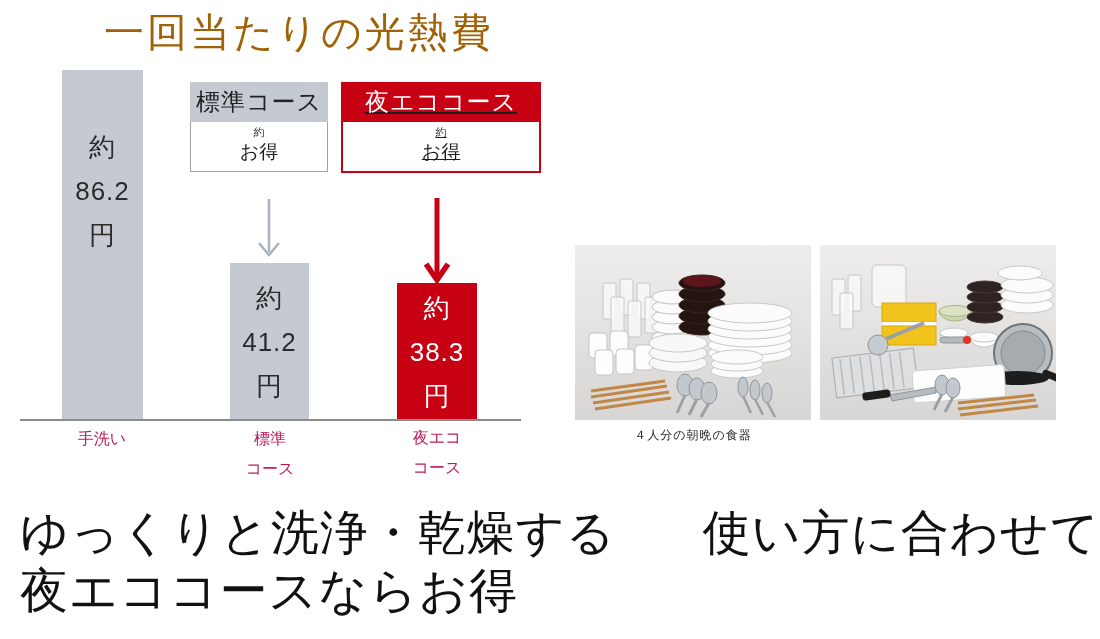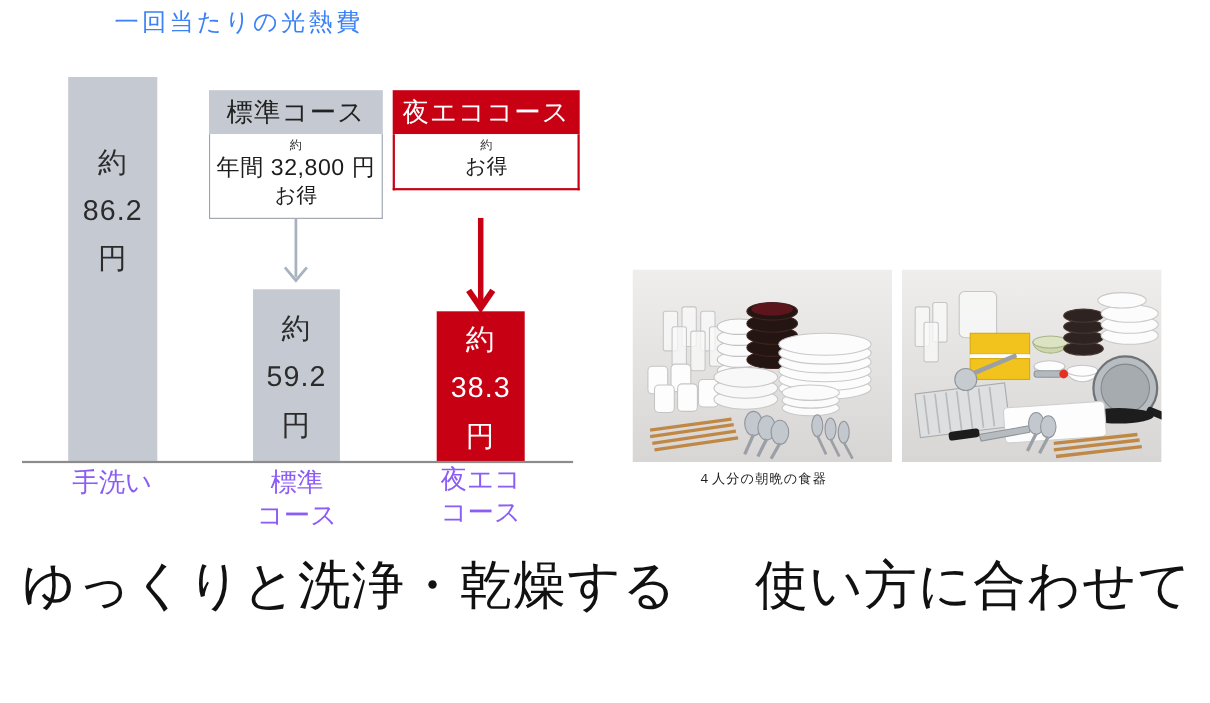--- a/index.html
+++ b/index.html
@@ -1,41 +1,41 @@
 <!DOCTYPE html>
 <html><head>
 <meta charset="utf-8">
 <style>
   * { margin:0; padding:0; box-sizing:border-box; }
   html,body { background:#ffffff; }
   body { font-family:"Liberation Sans","DejaVu Sans",sans-serif; color:#1f1f1f; }
   .stage { position:relative; width:1100px; height:639px; background:#ffffff; overflow:hidden; }
 
-  .title { position:absolute; left:104px; top:5px; font-size:22px; letter-spacing:3px; color:#3b82f6; white-space:nowrap; }
+  .title { position:absolute; left:104px; top:5px; font-size:40px; letter-spacing:3px; color:#a16207; white-space:nowrap; }
 
   
   .bar { position:absolute; display:flex; flex-direction:column; align-items:center; text-align:center;
          font-size:26px; line-height:44px; letter-spacing:1px; }
   .bar.gray { background:#c5cad2; color:#2b2b2b; }
   .bar.red  { background:#c70013; color:#ffffff; }
   #bar-1 { left:62px;  top:70px;  width:81px; height:350px; padding-top:55px; }
   #bar-2 { left:230px; top:263px; width:79px; height:157px; justify-content:center; }
   #bar-3 { left:397px; top:283px; width:80px; height:137px; justify-content:center; }
 
   .axis { position:absolute; left:20px; top:419px; width:501px; height:2px; background:#8c8c8c; }
 
-  .xlabel { position:absolute; top:424px; width:130px; font-size:24px; line-height:30px; text-align:center; color:#8b5cf6; }
+  .xlabel { position:absolute; top:424px; width:130px; font-size:16px; line-height:30px; text-align:center; color:#be185d; }
   #xlabel-1 { left:37px; }
   #xlabel-2 { left:205px; }
   #xlabel-3 { left:372px;font-family:Liberation Mono, monospace; }
 
   
   .callout { position:absolute; top:82px; text-align:center; }
-  #callout-1 { left:190px; width:158px; }
-  #callout-2 { left:357px; width:170px; }
+  #callout-1 { left:190px; width:138px; }
+  #callout-2 { left:341px; width:200px;text-decoration:underline; }
   .callout .head { height:40px; display:flex; align-items:center; justify-content:center;
                    font-size:24px; letter-spacing:1px; }
   #callout-1 .head { background:#c5cad2; color:#222222; }
   #callout-2 .head { background:#c70013; color:#ffffff; }
   .callout .body { background:#ffffff; padding:3px 0 7px; }
   #callout-1 .body { border:1px solid #9aa2ab; border-top:none; }
   #callout-2 .body { border:2px solid #c70013; border-top:none; }
   .approx { display:block; font-size:11px; color:#2c2c2c; line-height:14px; }
   .amount { display:block; font-size:21px; color:#1c1c1c; line-height:27px; letter-spacing:0.5px; }
   .note   { display:block; font-size:19px; color:#1c1c1c; line-height:25px; }
@@ -49,37 +49,37 @@
   #photo-1 { left:575px; width:236px; height:175px; }
   #photo-2 { left:820px; width:236px; height:175px; }
   .photo svg { display:block; }
   .caption { position:absolute; top:427px; font-size:12px; letter-spacing:1px; text-align:center; color:#1d1d1d; }
   #caption-1 { left:575px; width:236px; }
   #caption-2 { left:820px; width:236px; }
 
   
   .message { position:absolute; top:504px; font-size:48px; line-height:58px; letter-spacing:1px; color:#111111; white-space:nowrap; }
   #message-left  { left:20px; text-align:left; }
-  #message-right { right:16px; text-align:right; }
+  #message-right { right:0; text-align:right; }
 </style>
 </head>
 <body>
 
 <div class="stage">
 
   <div class="title">一回当たりの光熱費</div>
 
   <div class="bar gray" id="bar-1">
     <span>約</span>
     <span>86.2</span>
     <span>円</span>
   </div>
   <div class="bar gray" id="bar-2">
     <span>約</span>
-    <span>59.2</span>
+    <span>41.2</span>
     <span>円</span>
   </div>
   <div class="bar red" id="bar-3">
     <span>約</span>
     <span>38.3</span>
     <span>円</span>
   </div>
 
   <div class="axis"></div>
 
@@ -92,21 +92,20 @@
   </div>
   <div class="xlabel" id="xlabel-3">
     <span style="display:block">夜エコ</span>
     <span style="display:block">コース</span>
   </div>
 
   <div class="callout" id="callout-1">
     <div class="head">標準コース</div>
     <div class="body">
       <span class="approx">約</span>
-      <span class="amount">年間 32,800 円</span>
       <span class="note">お得</span>
     </div>
   </div>
   <div class="callout" id="callout-2">
     <div class="head">夜エココース</div>
     <div class="body">
       <span class="approx">約</span>
       <span class="note">お得</span>
     </div>
   </div>
@@ -305,18 +304,19 @@
           <line x1="138" y1="164" x2="216" y2="155"></line>
         <line x1="140" y1="170" x2="218" y2="161"></line>
       </g>
     </svg>
   </div>
 
   <div class="caption" id="caption-1">４人分の朝晩の食器</div>
 
   <div class="message" id="message-left">
     <span style="display:block">ゆっくりと洗浄・乾燥する</span>
+    <span style="display:block">夜エココースならお得</span>
   </div>
   <div class="message" id="message-right">
     <span style="display:block">使い方に合わせて</span>
   </div>
 
 </div>
 
 </body></html>

